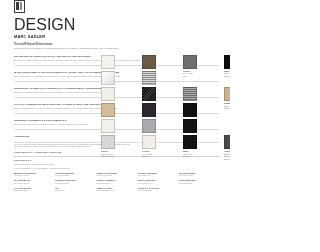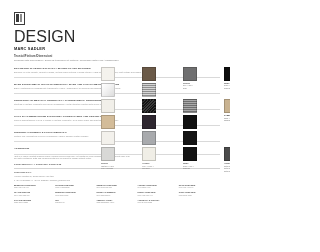--- a/index.html
+++ b/index.html
@@ -3,21 +3,21 @@
 <meta charset="utf-8">
 <style>
   html,body{margin:0;padding:0;}
   body{
     width:230px;height:252px;overflow:hidden;
     background:#ffffff;
     font-family:"Liberation Sans", sans-serif;
     color:#2b2b2b;
     -webkit-font-smoothing:none;
   }
-  .page{position:relative;width:230px;height:252px;box-sizing:border-box;padding:12px 10px 0 14px;}
+  .page{position:relative;width:230px;height:252px;box-sizing:border-box;padding:0 10px 0 14px;}
 
   
   .logo{width:9px;height:11px;border:0.6px solid #3b3b3b;background:#fff;position:relative;margin-bottom:3px;}
   .logo:before{content:"";position:absolute;left:1.4px;top:1.2px;width:2.4px;height:7.6px;background:#3b3b3b;}
   .logo:after{content:"";position:absolute;left:5px;top:1.2px;width:2.4px;height:7.6px;background:#8c8c8c;}
   .title{font-size:3.9px;font-weight:bold;letter-spacing:.22px;color:#1d1d1d;line-height:5px;margin-top:.4px;}
   .subtitle{font-size:2.8px;font-weight:bold;color:#4a4a4a;line-height:4px;margin-top:2.2px;letter-spacing:.08px;}
   .lead{font-size:2.3px;color:#7a7a7a;line-height:3.2px;margin-top:1px;letter-spacing:.04px;}
 
   

